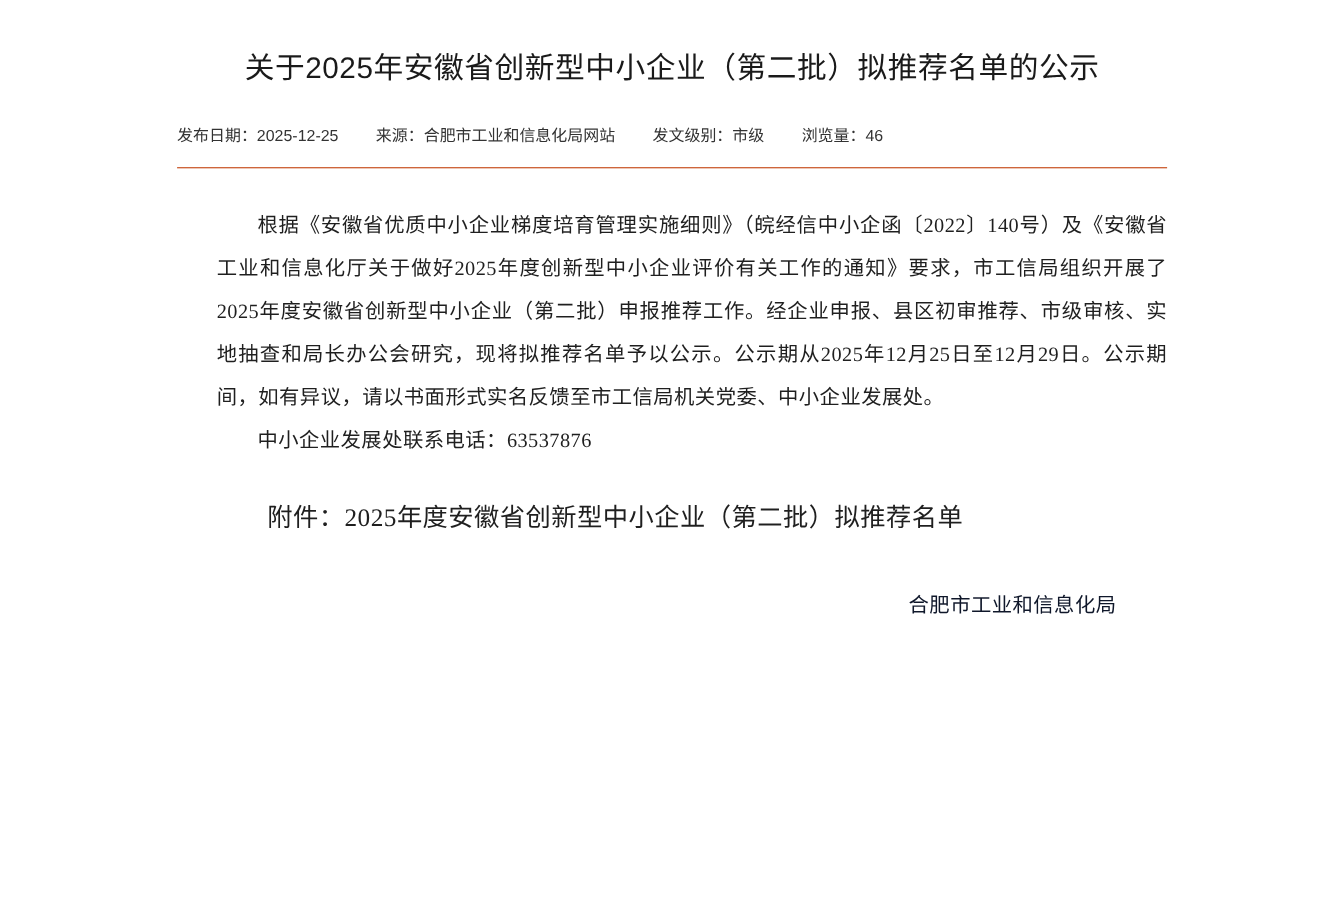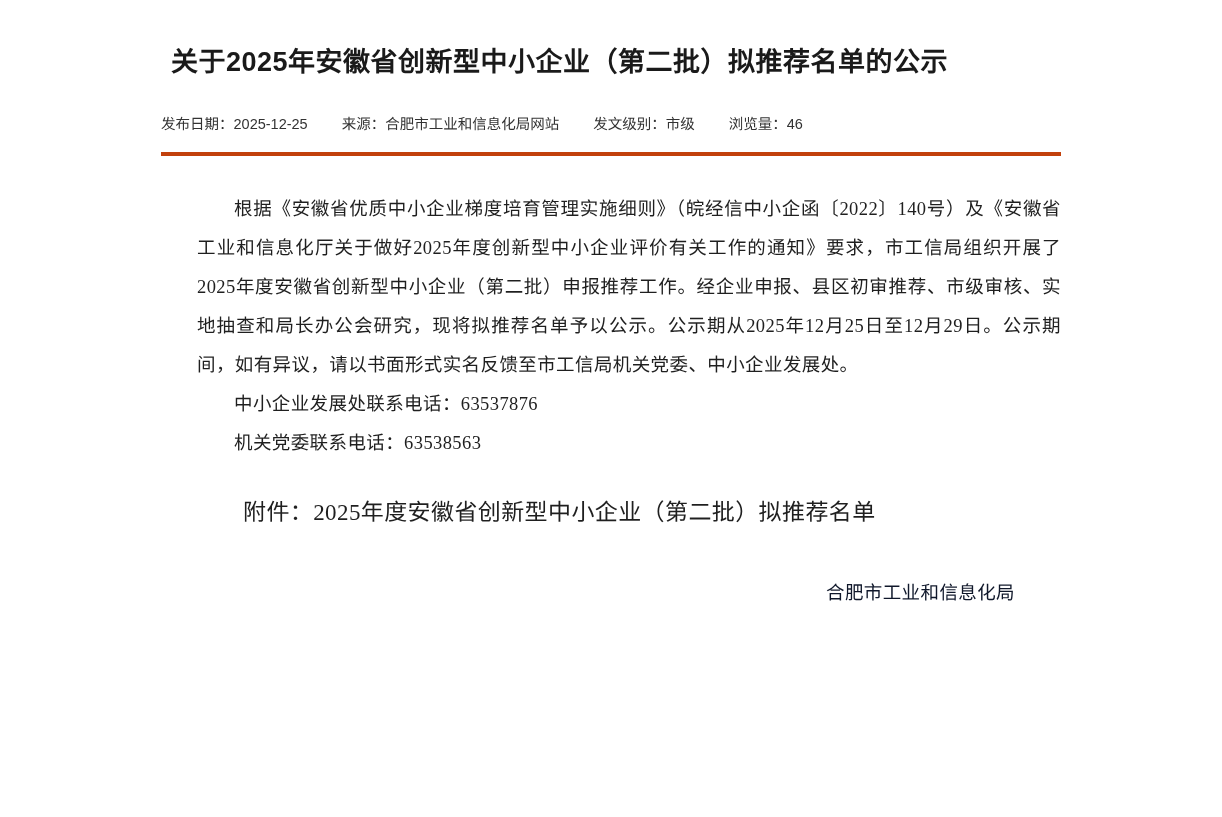--- a/index.html
+++ b/index.html
@@ -22,32 +22,32 @@
   }
   .article {
     width: 900px;
     margin: 0 auto;
     padding-top: 40px;
     box-sizing: border-box;
   }
   .article-title {
     font-family: "Liberation Sans", "DejaVu Sans", sans-serif;
     font-size: 27px;
-    font-weight: bold;
+    font-weight: normal;
     line-height: 44px;
     color: #1a1a1a;
-    text-align: left;
+    text-align: center;
     letter-spacing: 0.5px;
     margin: 0 0 0 0;
     padding: 0 10px;
   }
   .meta-bar {
     margin-top: 30px;
     padding-bottom: 18px;
-    border-bottom: 4px solid #c2410c;
+    border-bottom: 1px solid #c2410c;
     text-align: left;
     font-size: 14.5px;
     color: #333333;
     line-height: 20px;
     white-space: nowrap;
   }
   .meta-item {
     display: inline-block;
     margin-right: 30px;
   }
@@ -114,21 +114,20 @@
         <span class="meta-label">发文级别：</span><span class="meta-value">市级</span>
       </span>
       <span class="meta-item">
         <span class="meta-label">浏览量：</span><span class="meta-value">46</span>
       </span>
     </div>
 
     <div class="content">
       <p>根据《安徽省优质中小企业梯度培育管理实施细则》（皖经信中小企函〔2022〕140号）及《安徽省工业和信息化厅关于做好2025年度创新型中小企业评价有关工作的通知》要求，市工信局组织开展了2025年度安徽省创新型中小企业（第二批）申报推荐工作。经企业申报、县区初审推荐、市级审核、实地抽查和局长办公会研究，现将拟推荐名单予以公示。公示期从2025年12月25日至12月29日。公示期间，如有异议，请以书面形式实名反馈至市工信局机关党委、中小企业发展处。</p>
       <p class="tight">中小企业发展处联系电话：63537876</p>
-      <p class="tight">机关党委联系电话：63538563</p>
       <div class="spacer-md"></div>
       <div class="attach">附件：2025年度安徽省创新型中小企业（第二批）拟推荐名单</div>
     </div>
 
     <div class="signature">
       <div>合肥市工业和信息化局</div>
     </div>
 
   </div>
 </div>

